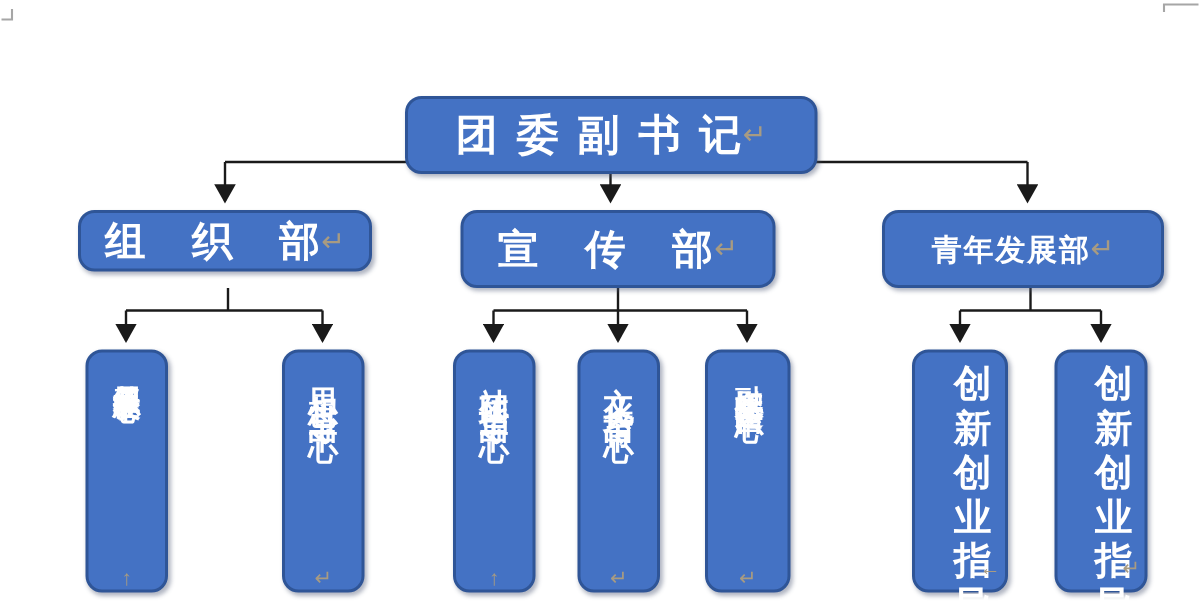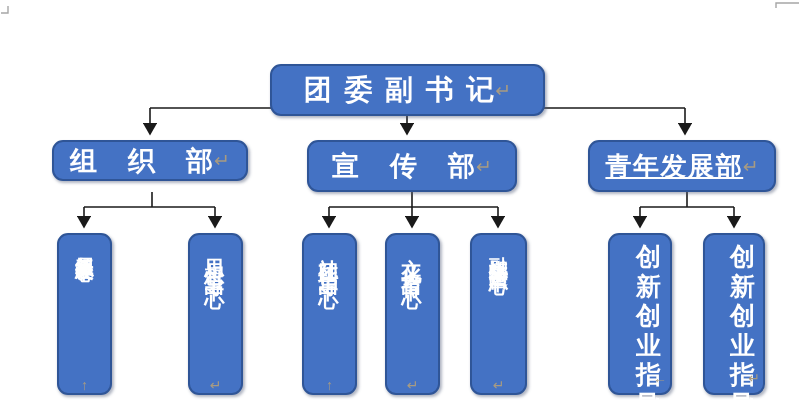--- a/index.html
+++ b/index.html
@@ -14,21 +14,21 @@
   .connectors .cropmark{stroke:#a6a6a6;stroke-width:1.4;}
   .connectors marker path{fill:var(--connector);stroke:none;}
   .node{
     position:absolute;background:var(--box-fill);border:2px solid var(--box-border);
     border-radius:11px;color:var(--text);display:flex;align-items:center;justify-content:center;
     box-shadow:1.5px 2px 3px rgba(80,90,120,.45);box-sizing:border-box;
   }
   .h-label{font-weight:bold;white-space:nowrap;}
   .root-label{font-size:28px;letter-spacing:.45em;margin-right:-.45em;}
   .dept-wide{font-size:27px;letter-spacing:1.15em;margin-right:-1.15em;}
-  .dept-tight{font-size:26px;letter-spacing:.06em;margin-right:-.06em;text-decoration:underline;}
+  .dept-tight{font-size:20px;letter-spacing:.06em;margin-right:-.06em;}
   .v-label{
     writing-mode:vertical-lr;text-orientation:upright;font-weight:bold;white-space:nowrap;
   }
   .v6{font-size:20px;letter-spacing:6px;}
   .v7{font-size:19px;letter-spacing:3px;}
   .v8{font-size:18px;letter-spacing:1px;}
   .tall{align-items:flex-start;padding-top:7px;}
   .wrap2{
     font-weight:bold;font-size:25px;line-height:29.5px;width:46px;
     word-break:break-all;letter-spacing:2px;text-align:right;white-space:normal;

